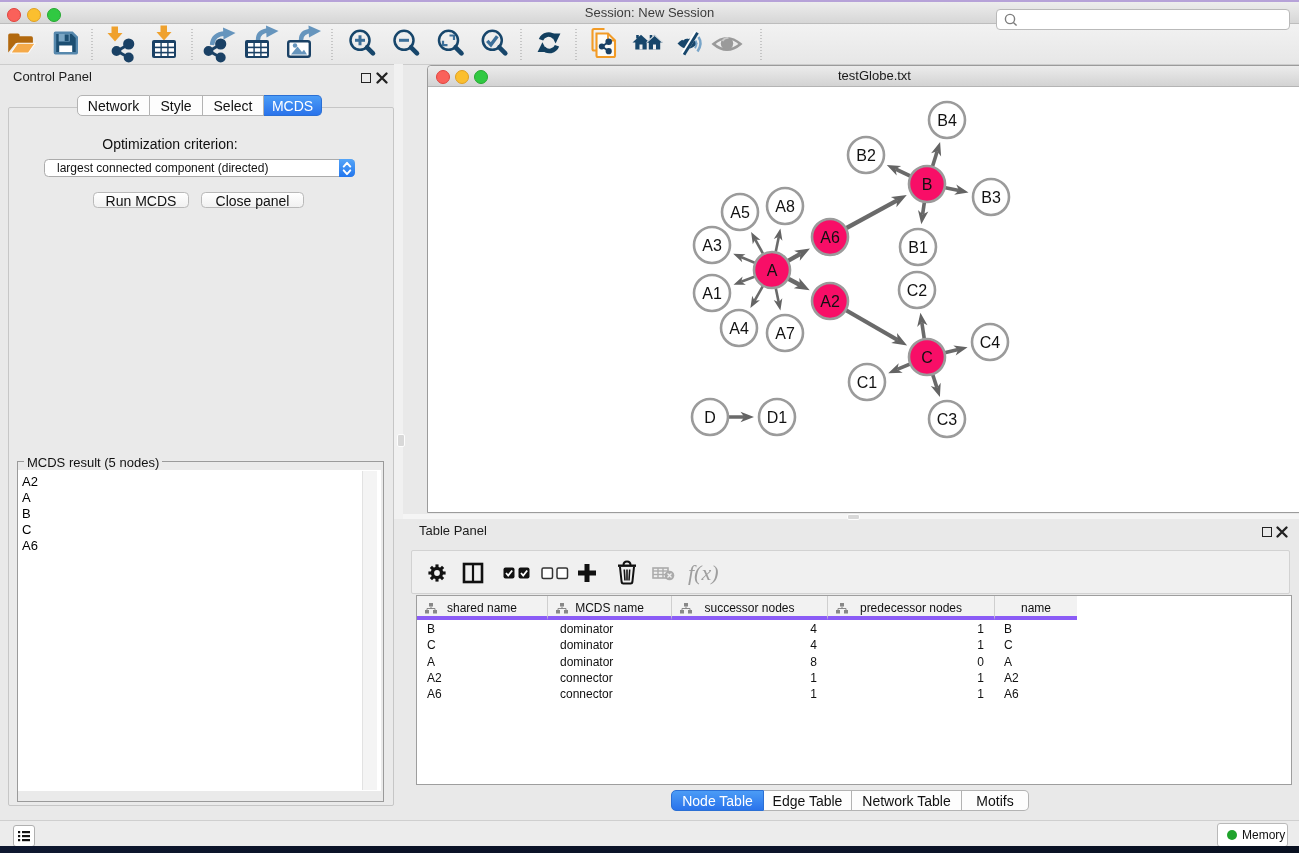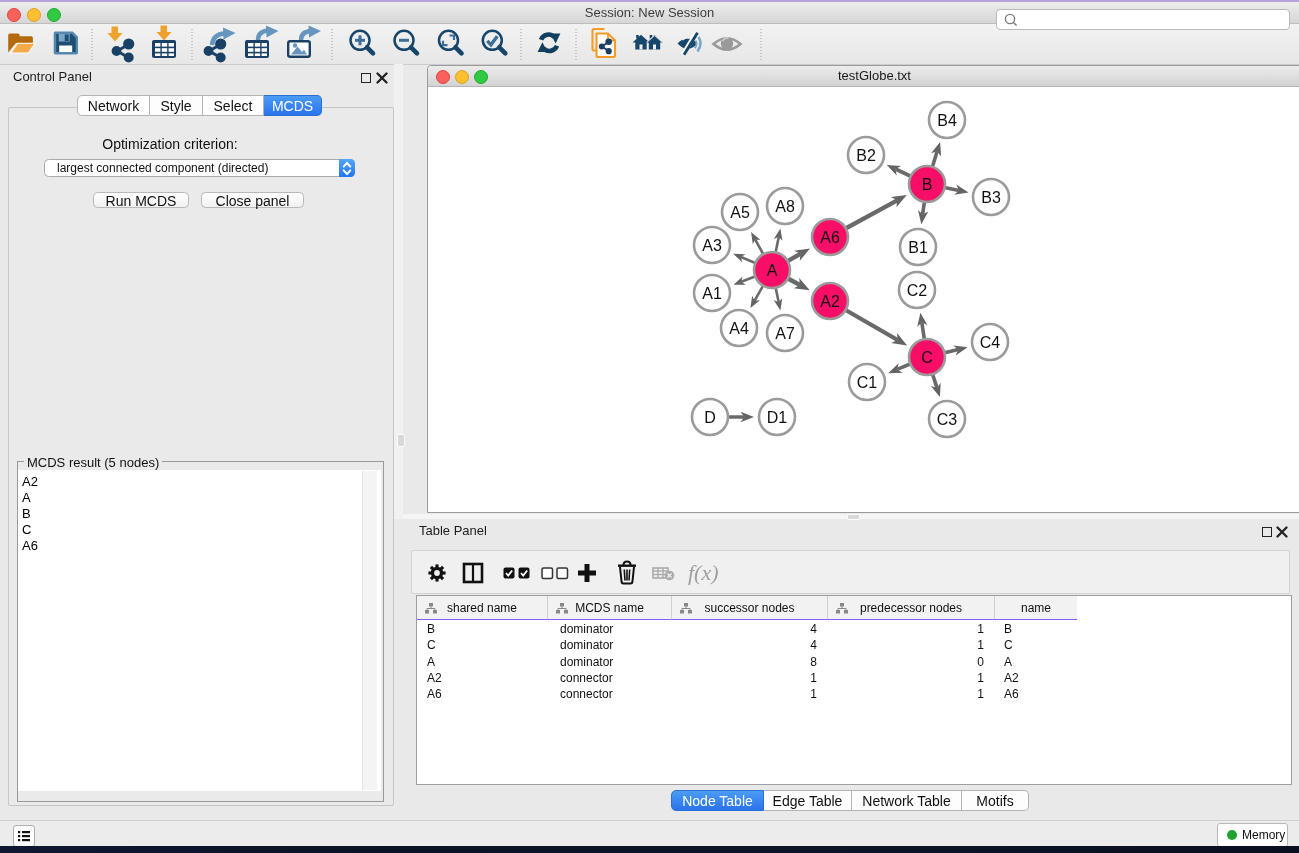--- a/index.html
+++ b/index.html
@@ -49,21 +49,21 @@
   #nettitle{position:absolute;left:0;top:0;width:100%;height:20px;
     background:linear-gradient(#ececec,#d3d3d3);border-bottom:1px solid #b4b4b4;border-radius:4px 4px 0 0;}
   #nettitle .txt{position:absolute;width:100%;text-align:center;font-size:13px;color:#1a1a1a;line-height:20px;}
 
   
   #tp-title{left:419px;top:523px;font-size:13px;color:#1c1c1c;}
   #tp-toolbar{left:411px;top:550px;width:877px;height:42px;background:#f0f0f0;
      border:1px solid #d2d2d2;border-radius:2px;}
   #table{left:416px;top:595px;width:874px;height:188px;background:#fff;border:1px solid #9e9e9e;}
   .th{position:absolute;top:0;height:24px;background:#f2f2f2;border-right:1px solid #cfcfcf;
-      border-bottom:1px solid #8b5cf6;box-sizing:border-box;font-size:12px;color:#111;}
+      border-bottom:4px solid #8b5cf6;box-sizing:border-box;font-size:12px;color:#111;}
   .th .lbl{position:absolute;width:100%;text-align:center;top:5px;}
   .trow{position:absolute;font-size:12px;color:#111;height:16px;line-height:16px;}
 
   
   
   #statusbar{left:0;top:820px;width:1299px;height:26px;background:#ececec;border-top:1px solid #cfcfcf;box-sizing:border-box;}
   #memorybtn{position:absolute;left:1217px;top:2px;width:69px;height:22px;background:#fff;
      border:1px solid #b9b9b9;border-radius:3px;font-size:12px;color:#111;}
   #bottomdark{left:0;top:846px;width:1299px;height:7px;background:linear-gradient(90deg,#0e1830,#0a1226 30%,#0c142a 60%,#081020);}
 </style>

